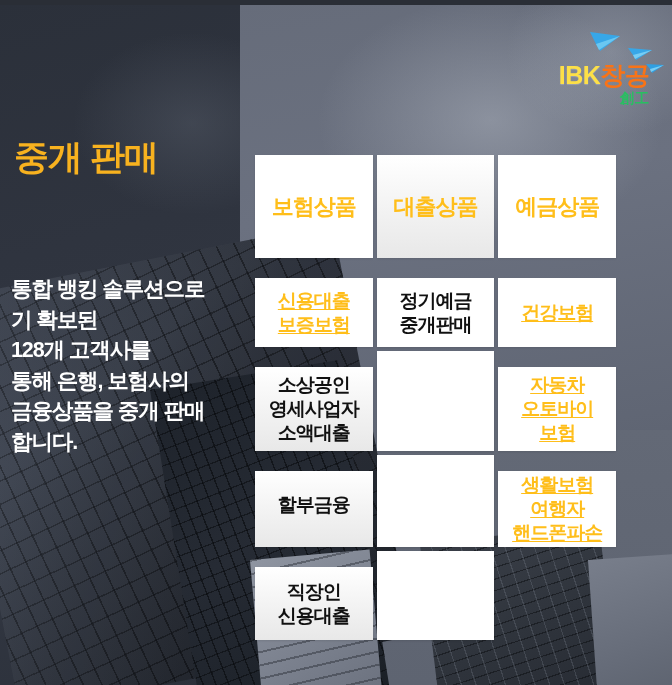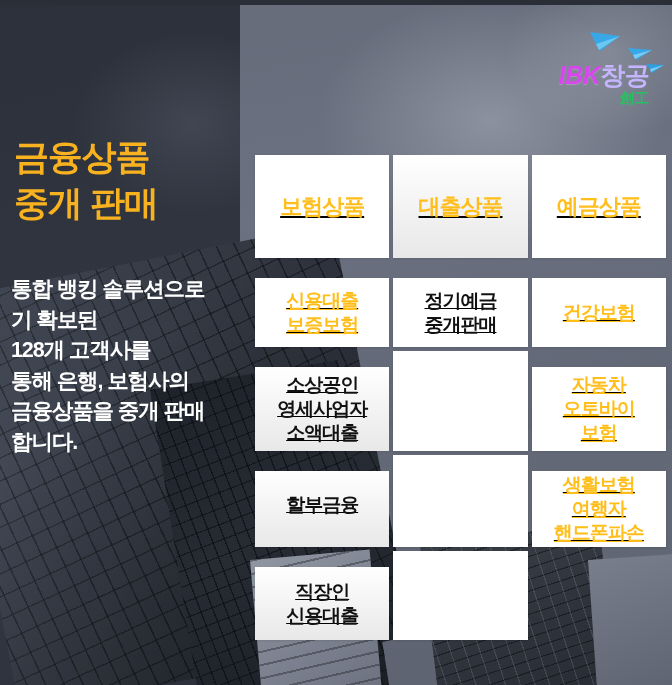--- a/index.html
+++ b/index.html
@@ -110,35 +110,35 @@
   .bodycopy span { display:block; white-space:nowrap; }
 
   
   .logo-wrap { position:absolute; left:540px; top:18px; width:128px; height:92px; }
   .planes { position:absolute; left:0; top:0; width:128px; height:56px; }
   .logo-text {
     position:absolute; left:0; bottom:22px; width:128px;
     text-align:center; font-size:25px; font-weight:bold; letter-spacing:-.5px;
     line-height:1;
   }
-  .logo-ibk { color:#d946ef; text-shadow:0 1px 1px rgba(255,255,255,.22);font-style:italic; }
-  .logo-kr  { color:#c4b5fd; }
+  .logo-ibk { color:#fde047; text-shadow:0 1px 1px rgba(255,255,255,.22); }
+  .logo-kr  { color:#f97316; }
   .logo-sub {
     position:absolute; left:16px; bottom:2px; width:128px;
     text-align:center; font-size:14px; font-weight:bold; color:#22c55e;
     letter-spacing:1px; opacity:.92; padding-left:30px;
   }
 
   
   .table {
-    position:absolute; left:255px; top:155px; width:411px; height:473px;
+    position:absolute; left:255px; top:155px; width:361px; height:473px;
     display:grid;
     grid-template-columns:1fr 1fr 1fr;
     grid-template-rows:103px 85px 100px 92px 89px;
-    column-gap:4px; row-gap:4px;text-decoration:underline;
+    column-gap:4px; row-gap:4px;
   }
   .cell {
     background:#ffffff;
     display:flex; align-items:center; justify-content:center;
     text-align:center; line-height:1.26; letter-spacing:-1px;
     font-weight:bold;
     box-shadow:0 1px 2px rgba(0,0,0,.10);
   }
   .cell.mid { background:linear-gradient(180deg,#ffffff 0%,#f2f2f2 55%,#e8e8e8 100%); }
   .cell.blank { background:#ffffff; }
@@ -173,21 +173,20 @@
         <path d="M110 51 L124 47 L111 54 Z" fill="#79cef5"></path>
       </g>
     </svg>
     <div class="logo-text">
       <span class="logo-ibk">IBK</span><span class="logo-kr">창공</span>
     </div>
     <div class="logo-sub">創工</div>
   </div>
 
   <div class="headline">
-    <span class="l1">금융상품</span>
     <span class="l2">중개 판매</span>
   </div>
 
   <div class="bodycopy">
     <span>통합 뱅킹 솔루션으로</span>
     <span>기 확보된</span>
     <span>128개 고객사를</span>
     <span>통해 은행, 보험사의</span>
     <span>금융상품을 중개 판매</span>
     <span>합니다.</span>

